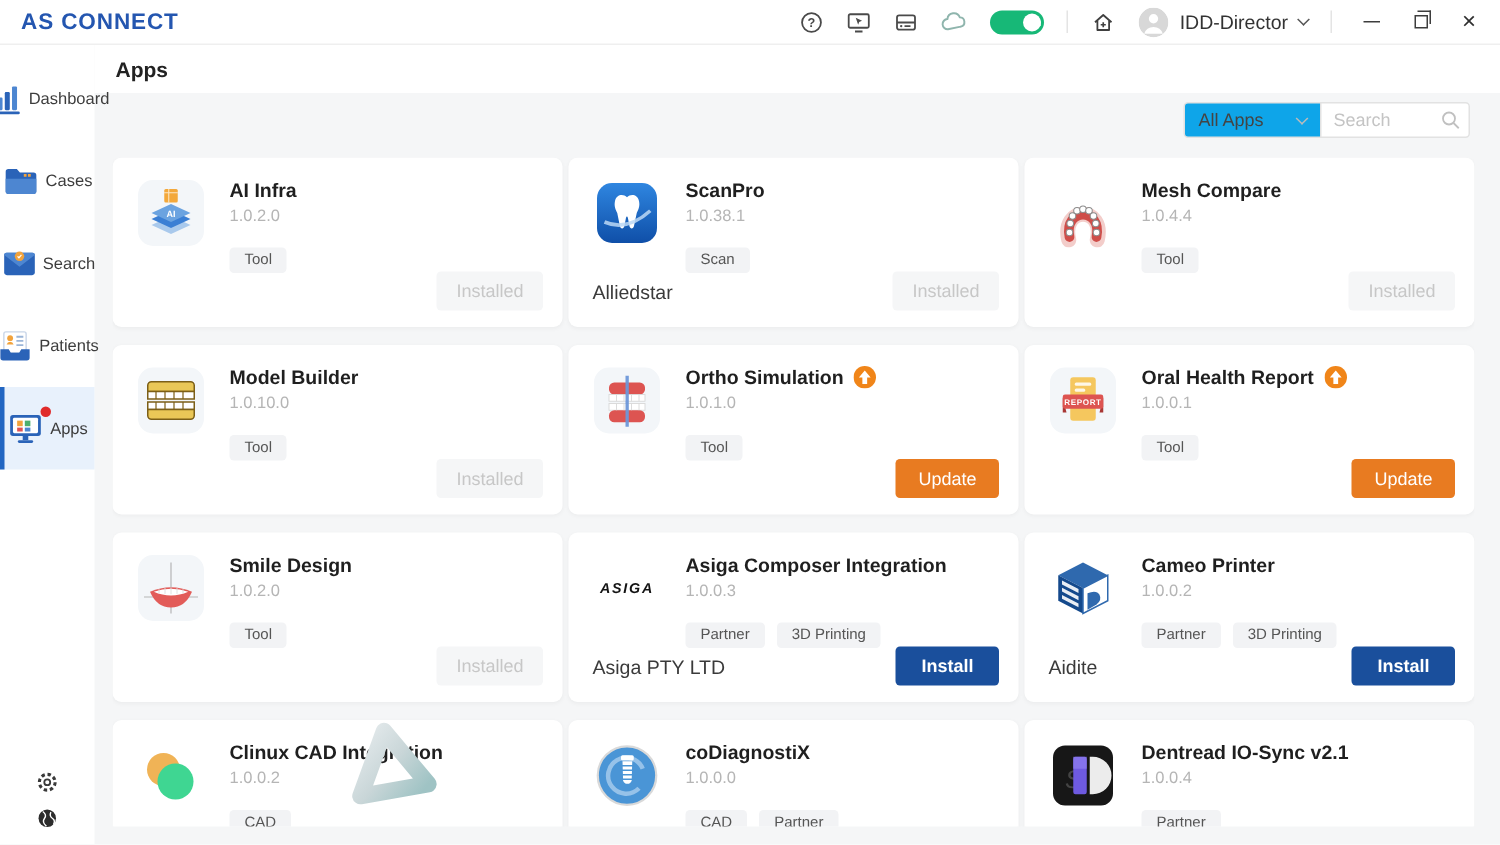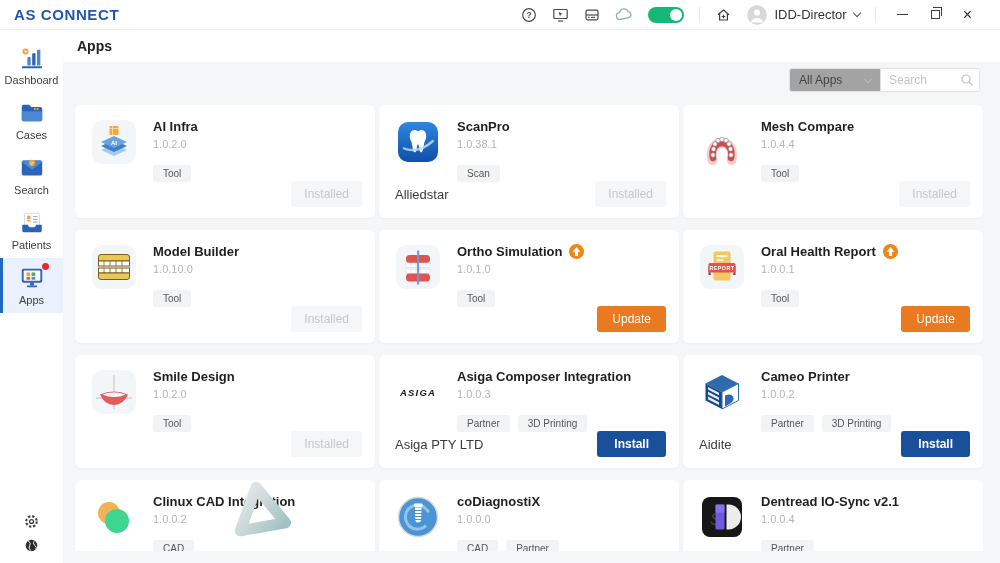--- a/index.html
+++ b/index.html
@@ -1,55 +1,55 @@
 <!DOCTYPE html>
 <html><head>
 <meta charset="utf-8">
 <style>
   *{box-sizing:border-box;margin:0;padding:0}
   html,body{width:1000px;height:563px}
   body{font-family:"Liberation Sans",sans-serif;background:#fff}
   .window{position:relative;width:1000px;height:563px;background:#f5f6f7;overflow:hidden}
 
   
-  .topbar{position:absolute;top:0;left:0;right:0;height:30px;background:#fff;display:flex;align-items:center;padding:0 24px 0 14px;border-bottom:1px solid #efefef;z-index:10}
+  .topbar{position:absolute;top:0;left:0;right:0;height:30px;background:#fff;display:flex;align-items:center;padding:0 12px 0 14px;border-bottom:1px solid #efefef;z-index:10}
   .logo{color:#2456b0;font-weight:bold;font-size:15px;letter-spacing:.6px}
   .topbar-right{margin-left:auto;display:flex;align-items:center;gap:15px}
   .tb-icon{display:flex;align-items:center;cursor:pointer}
   .toggle{width:36px;height:16px;border-radius:8px;background:#17b877;position:relative;display:flex;align-items:center;cursor:pointer}
   .toggle-label{color:#fff;font-size:8px;margin-left:24px;font-weight:bold}
   .toggle-knob{position:absolute;right:2px;width:12px;height:12px;border-radius:50%;background:#fff}
   .sep{width:1px;height:15px;background:#e4e4e4}
   .user-group{display:flex;align-items:center;gap:7px;cursor:pointer}
   .avatar{width:20px;height:20px;border-radius:50%;overflow:hidden;display:flex}
   .username{font-size:13px;color:#333}
   .chev{width:6px;height:6px;border-right:1.3px solid #555;border-bottom:1.3px solid #555;transform:rotate(45deg);margin-top:-3px}
   .win-controls{display:flex;align-items:center;gap:23px;margin-left:6px;padding-right:4px}
   .win-min{width:11px;height:1.5px;background:#3d3d3d;cursor:pointer}
   .win-restore{width:9px;height:9px;border:1.2px solid #3d3d3d;position:relative;background:#fff;cursor:pointer}
   .win-restore:before{content:"";position:absolute;top:-3.8px;left:1.8px;width:8px;height:8px;border:1.2px solid #3d3d3d;border-bottom:none;border-left:none}
   .win-close{font-size:16px;color:#2e2e2e;line-height:1;cursor:pointer}
 
   
   .sidebar{position:absolute;top:30px;left:0;width:63px;bottom:0;background:#fff;z-index:5}
   .side-nav{padding-top:8px}
-  .side-item{height:55px;display:flex;flex-direction:column;align-items:center;justify-content:center;gap:3px;cursor:pointer;position:relative}
+  .side-item{height:55px;display:flex;flex-direction:row;align-items:center;justify-content:center;gap:3px;cursor:pointer;position:relative}
   .side-item.active{background:#e8f1fc;box-shadow:inset 3px 0 0 #2266c2}
   .side-icon{position:relative;width:26px;height:26px;display:flex}
   .side-label{font-size:11px;color:#3d3d3d}
   .dot{position:absolute;top:-2px;right:-4px;width:7px;height:7px;border-radius:50%;background:#e02b2b}
   .side-footer{position:absolute;bottom:10px;left:0;right:0;display:flex;flex-direction:column;align-items:center;gap:9px}
   .side-footer .tb-icon{display:flex}
 
   
   .header-strip{position:absolute;top:30px;left:63px;right:0;height:32px;background:#fff;display:flex;align-items:center;padding-left:14px}
   .page-title{font-size:14px;font-weight:bold;color:#222}
   .filters{position:absolute;top:68px;right:20px;display:flex;align-items:center;gap:20px;z-index:4}
   .filter-group{display:flex}
-  .select-box{height:24px;background:#a3a3a3;border:1px solid #e2e2e2;border-radius:3px;display:flex;align-items:center;padding:0 9px;font-size:12px;color:#444;gap:8px;cursor:pointer}
+  .select-box{height:24px;background:#0ea5e9;border:1px solid #e2e2e2;border-radius:3px;display:flex;align-items:center;padding:0 9px;font-size:12px;color:#444;gap:8px;cursor:pointer}
   .chev-s{width:6px;height:6px;border-right:1.2px solid #bbb;border-bottom:1.2px solid #bbb;transform:rotate(45deg);margin-top:-2px;flex-shrink:0}
   .scope-box{width:92px;border-radius:3px 0 0 3px}
   .scope-box .chev-s{margin-left:auto}
   .search-wrap{position:relative;margin-left:-1px}
   .search-input{width:100px;height:24px;border:1px solid #e2e2e2;border-radius:0 3px 3px 0;padding:0 22px 0 8px;font-size:12px;color:#ef4444;outline:none;font-family:inherit;background:#fff}
   .search-input::placeholder{color:#c4c4c4}
   .search-icon{position:absolute;right:6px;top:5px;display:flex}
 
   
   .cards-viewport{position:absolute;left:75px;right:17px;top:105px;height:446px;overflow:hidden}

